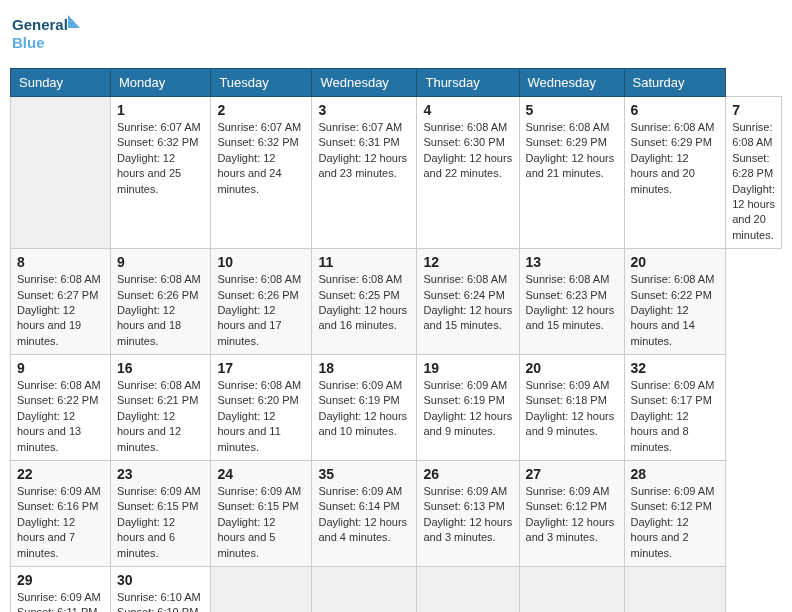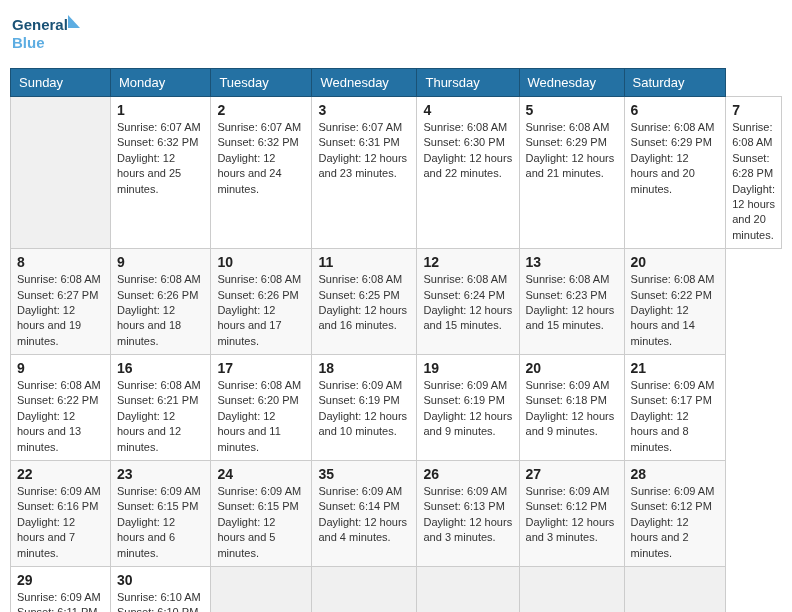--- a/index.html
+++ b/index.html
@@ -149,21 +149,21 @@
         <td><span class="day-num">16</span>
 <span class="day-info">Sunrise: 6:08 AM<br>Sunset: 6:21 PM<br>Daylight: 12 hours and 12 minutes.</span></td>
         <td><span class="day-num">17</span>
 <span class="day-info">Sunrise: 6:08 AM<br>Sunset: 6:20 PM<br>Daylight: 12 hours and 11 minutes.</span></td>
         <td><span class="day-num">18</span>
 <span class="day-info">Sunrise: 6:09 AM<br>Sunset: 6:19 PM<br>Daylight: 12 hours and 10 minutes.</span></td>
         <td><span class="day-num">19</span>
 <span class="day-info">Sunrise: 6:09 AM<br>Sunset: 6:19 PM<br>Daylight: 12 hours and 9 minutes.</span></td>
         <td><span class="day-num">20</span>
 <span class="day-info">Sunrise: 6:09 AM<br>Sunset: 6:18 PM<br>Daylight: 12 hours and 9 minutes.</span></td>
-        <td><span class="day-num">21</span>
+        <td><span class="day-num">32</span>
 <span class="day-info">Sunrise: 6:09 AM<br>Sunset: 6:17 PM<br>Daylight: 12 hours and 8 minutes.</span></td>
       </tr>
       <tr class="row-even">
         <td><span class="day-num">22</span>
 <span class="day-info">Sunrise: 6:09 AM<br>Sunset: 6:16 PM<br>Daylight: 12 hours and 7 minutes.</span></td>
         <td><span class="day-num">23</span>
 <span class="day-info">Sunrise: 6:09 AM<br>Sunset: 6:15 PM<br>Daylight: 12 hours and 6 minutes.</span></td>
         <td><span class="day-num">24</span>
 <span class="day-info">Sunrise: 6:09 AM<br>Sunset: 6:15 PM<br>Daylight: 12 hours and 5 minutes.</span></td>
         <td><span class="day-num">35</span>

